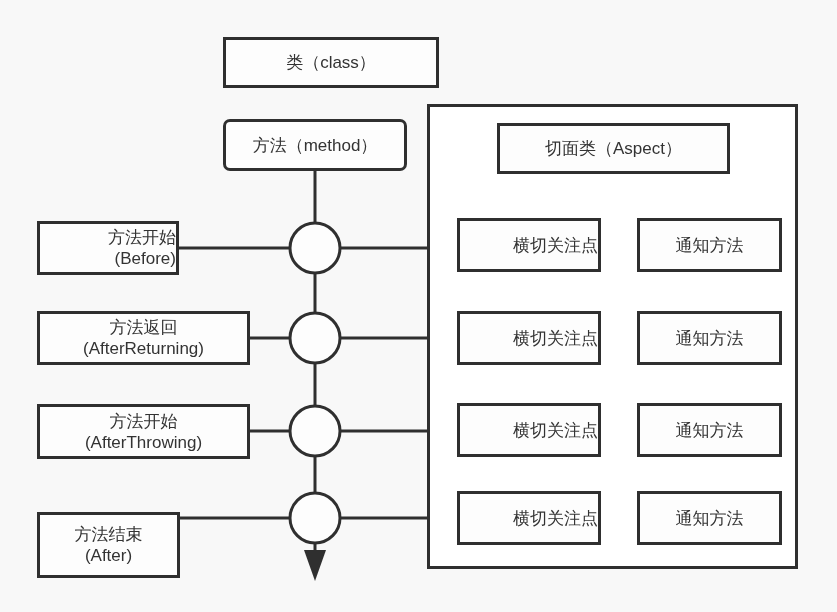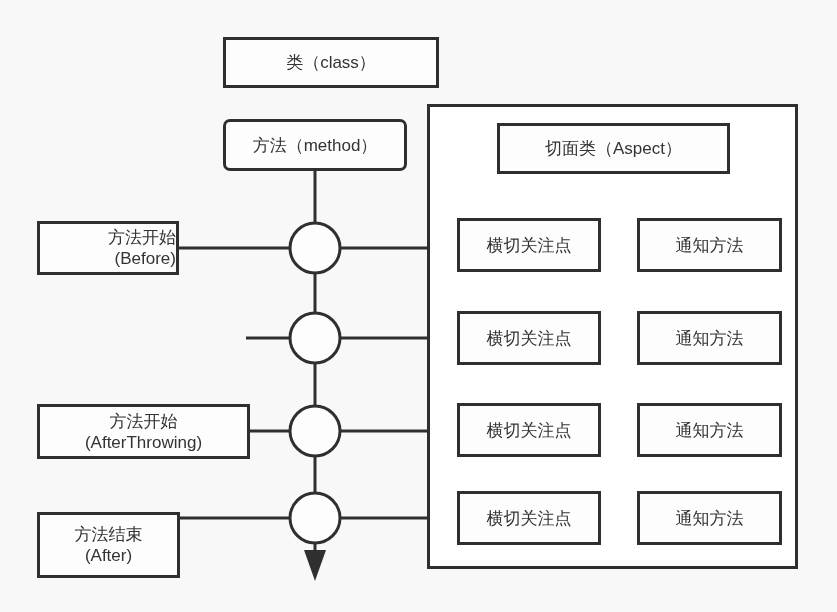--- a/index.html
+++ b/index.html
@@ -48,21 +48,21 @@
     top: 104px;
     width: 371px;
     height: 465px;
     box-sizing: border-box;
     background: #ffffff;
     border: 3px solid #2f2f2f;
     z-index: 2;
     padding-left: 28px;
   }
   .aspect-header { left: 67px; top: 16px; width: 233px; height: 51px; }
-  .concern-box   { left: 27px;  width: 144px; height: 54px; }
+  .concern-box   { left: 27px;  width: 144px; height: 54px; align-items: flex-end; }
   .advice-box    { left: 207px; width: 145px; height: 54px; }
   .row-1 { top: 111px; }
   .row-2 { top: 204px; }
   .row-3 { top: 296px; }
   .row-4 { top: 384px; }
 </style>
 </head>
 <body>
 
 <div class="stage">
@@ -87,20 +87,24 @@
   <div class="box class-box">
     <span>类（class）</span>
   </div>
   <div class="box method-box">
     <span>方法（method）</span>
   </div>
 
   <div class="box before-box">
     <span>方法开始</span>
     <span>(Before)</span>
+  </div>
+  <div class="box afterreturning-box">
+    <span>方法返回</span>
+    <span>(AfterReturning)</span>
   </div>
   <div class="box afterthrowing-box">
     <span>方法开始</span>
     <span>(AfterThrowing)</span>
   </div>
   <div class="box after-box">
     <span>方法结束</span>
     <span>(After)</span>
   </div>
 

